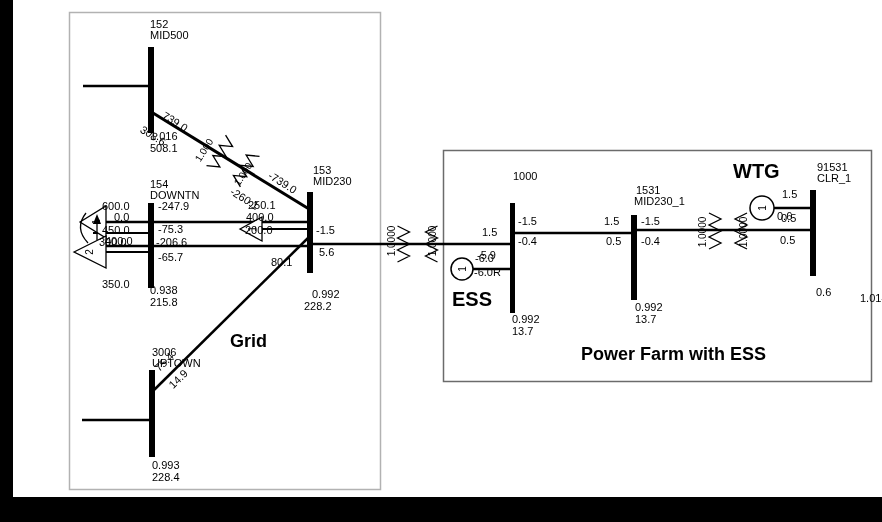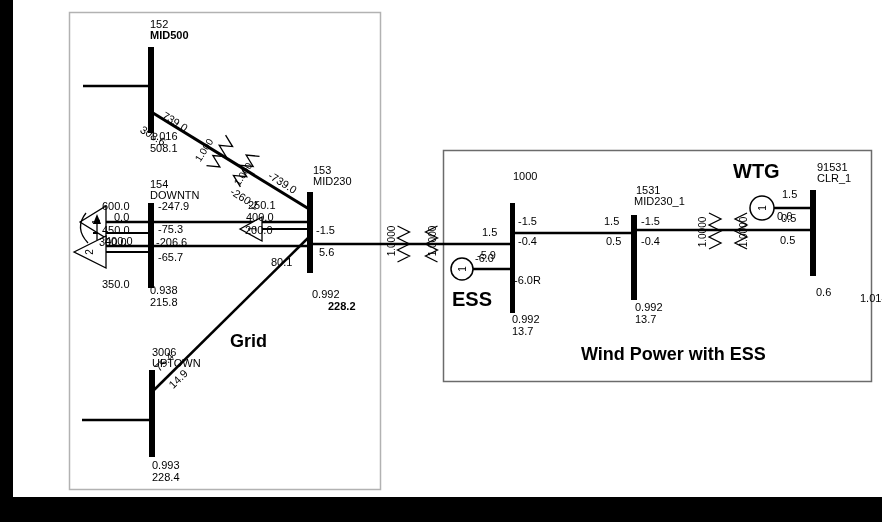--- a/index.html
+++ b/index.html
@@ -74,21 +74,21 @@
   <rect x="149" y="370" width="6" height="87" fill="#000"></rect>
   <rect x="510" y="203" width="5" height="110" fill="#000"></rect>
   <rect x="631" y="215" width="6" height="85" fill="#000"></rect>
   <rect x="810" y="190" width="6" height="86" fill="#000"></rect>
 
   <circle cx="462" cy="269" r="11" fill="#fff" stroke="#000" stroke-width="1.5"></circle>
   <circle cx="762" cy="208" r="12" fill="#fff" stroke="#000" stroke-width="1.5"></circle>
 </svg>
 
 <span class="lbl" style="left:150px;top:19px;">152</span>
-<span class="lbl" style="left:150px;top:30px;font-weight:bold;">MID500</span>
+<span class="lbl" style="left:150px;top:30px;">MID500</span>
 <span class="lbl rot32" style="left:144px;top:124px;">308.6</span>
 <span class="lbl" style="left:150px;top:131px;">1.016</span>
 <span class="lbl" style="left:150px;top:143px;">508.1</span>
 
 <span class="lbl rot32" style="left:166px;top:110px;">739.0</span>
 <span class="lbl mid" style="left:204px;top:150px;">1.000</span>
 <span class="lbl mid" style="left:243px;top:174px;">1.000</span>
 <span class="lbl rot32" style="left:272px;top:170px;">-739.0</span>
 <span class="lbl rot32" style="left:234px;top:186px;">-260.1</span>
 
@@ -114,21 +114,21 @@
 <span class="lbl" style="left:150px;top:297px;">215.8</span>
 
 <span class="lbl" style="left:248px;top:200px;">250.1</span>
 <span class="lbl" style="left:246px;top:212px;">400.0</span>
 <span class="lbl" style="left:245px;top:225px;">200.0</span>
 <span class="lbl" style="left:271px;top:257px;">80.1</span>
 
 <span class="lbl" style="left:316px;top:225px;">-1.5</span>
 <span class="lbl" style="left:319px;top:247px;">5.6</span>
 <span class="lbl" style="left:312px;top:289px;">0.992</span>
-<span class="lbl" style="left:328px;top:301px;font-weight:bold;">228.2</span>
+<span class="lbl" style="left:304px;top:301px;">228.2</span>
 
 <span class="lbl" style="left:152px;top:347px;">3006</span>
 <span class="lbl" style="left:152px;top:358px;">UPTOWN</span>
 <span class="lbl rotm45" style="left:153px;top:366px;">75.4</span>
 <span class="lbl rotm45" style="left:167px;top:383px;">14.9</span>
 <span class="lbl" style="left:152px;top:460px;">0.993</span>
 <span class="lbl" style="left:152px;top:472px;">228.4</span>
 
 <span class="lbl title" style="left:230px;top:332px;">Grid</span>
 
@@ -139,21 +139,21 @@
 <span class="lbl vert" style="left:391px;top:241px;">1.0000</span>
 <span class="lbl vert" style="left:432px;top:241px;">1.0000</span>
 
 <span class="lbl" style="left:513px;top:171px;">1000</span>
 <span class="lbl" style="left:482px;top:227px;">1.5</span>
 <span class="lbl" style="left:518px;top:216px;">-1.5</span>
 <span class="lbl" style="left:518px;top:236px;">-0.4</span>
 
 <span class="lbl" style="left:477px;top:250px;">-5.9</span>
 <span class="lbl" style="left:475px;top:253px;">-6.0</span>
-<span class="lbl" style="left:474px;top:275px;padding-left:40px;">-6.0R</span>
+<span class="lbl" style="left:474px;top:267px;">-6.0R</span>
 <span class="lbl bigtitle" style="left:452px;top:289px;">ESS</span>
 <span class="lbl idnum" style="left:462px;top:269px;">1</span>
 
 <span class="lbl" style="left:512px;top:314px;">0.992</span>
 <span class="lbl" style="left:512px;top:326px;">13.7</span>
 
 <span class="lbl" style="left:604px;top:216px;">1.5</span>
 <span class="lbl" style="left:606px;top:236px;">0.5</span>
 <span class="lbl" style="left:636px;top:185px;">1531</span>
 <span class="lbl" style="left:634px;top:196px;">MID230_1</span>
@@ -170,15 +170,15 @@
 <span class="lbl" style="left:782px;top:189px;">1.5</span>
 <span class="lbl" style="left:777px;top:211px;">0.6</span>
 <span class="lbl" style="left:781px;top:213px;">0.5</span>
 <span class="lbl" style="left:780px;top:235px;">0.5</span>
 
 <span class="lbl" style="left:817px;top:162px;">91531</span>
 <span class="lbl" style="left:817px;top:173px;">CLR_1</span>
 <span class="lbl" style="left:816px;top:293px;margin-left:44px;">1.014</span>
 <span class="lbl" style="left:816px;top:287px;">0.6</span>
 
-<span class="lbl title" style="left:581px;top:345px;">Wind Power with ESS</span>
+<span class="lbl title" style="left:581px;top:345px;">Power Farm with ESS</span>
 
 </div>
 
 </body></html>

